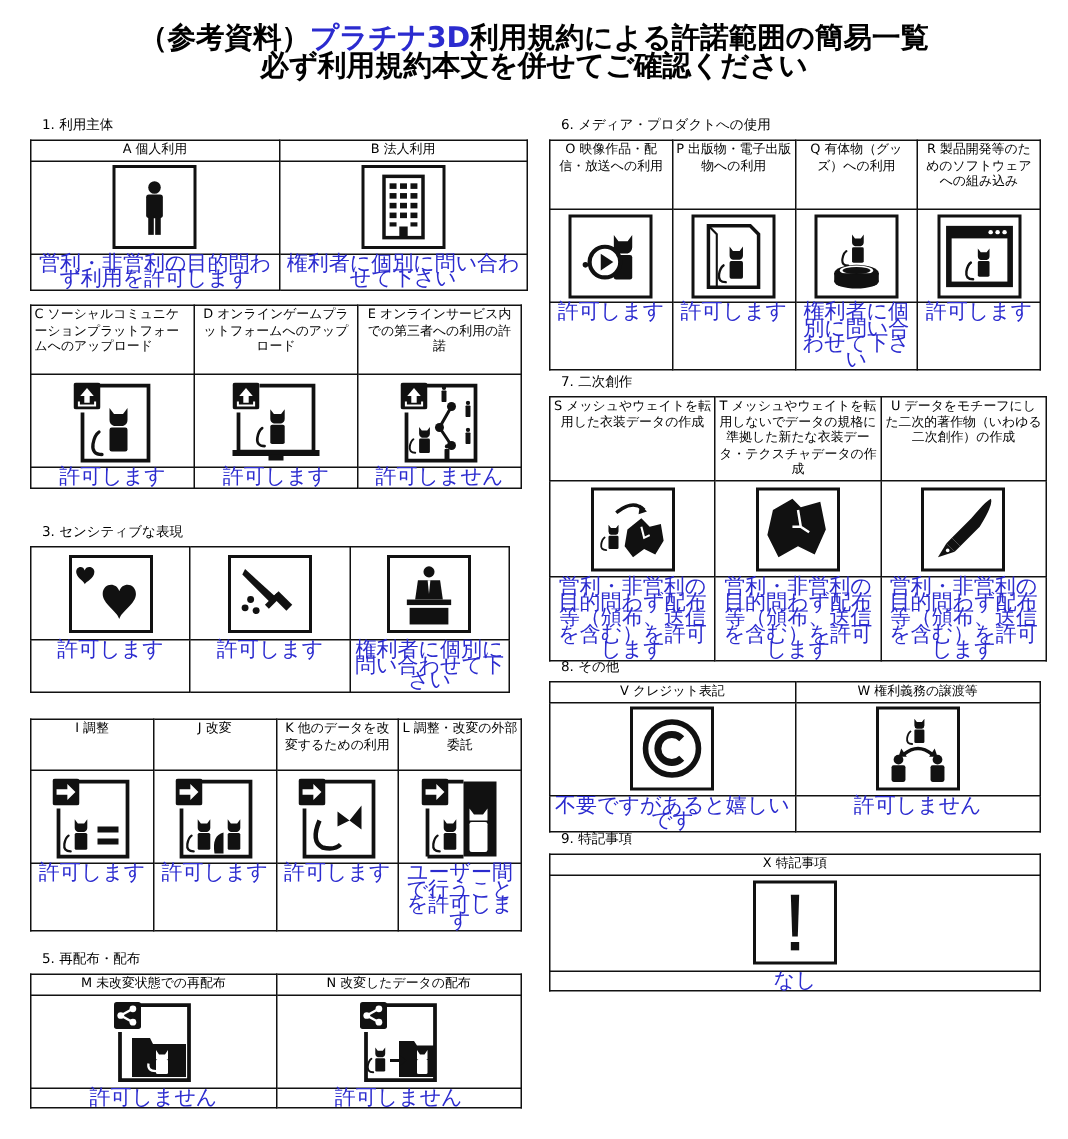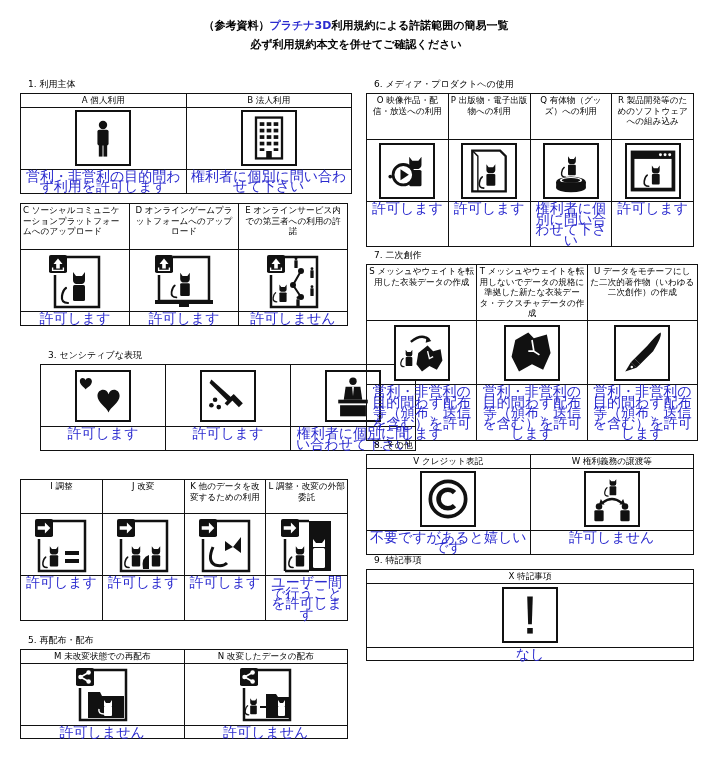--- a/index.html
+++ b/index.html
@@ -2,21 +2,21 @@
 <html><head>
 <meta charset="utf-8">
 <style>
   * { box-sizing: border-box; margin: 0; padding: 0; }
   body {
     width: 712px; height: 759px; background: #ffffff; position: relative;
     font-family: "DejaVu Sans", sans-serif; color: #000; overflow: hidden;
   }
   .title {
     position: absolute; left: 0; top: 16px; width: 712px; text-align: center;
-    font-size: 11px; font-weight: bold; line-height: 19px;
+    font-size: 19px; font-weight: bold; line-height: 19px;
   }
   .title .accent { color: #2b2bcf; }
   .section { position: absolute; }
   .sec-title { font-size: 9px; height: 13px; line-height: 13px; padding-left: 8px; margin-bottom: 2px; }
   table { border-collapse: collapse; width: 100%; table-layout: fixed; }
   td { border: 1.6px solid #111; vertical-align: top; text-align: center; }
   td.head { font-size: 8.6px; line-height: 10.5px; padding: 1px 2px; }
   td.icon { vertical-align: middle; padding: 0; }
   td.status { color: #2b2bcf; font-size: 14px; line-height: 10.5px; padding: 1px 2px; }
   .icon-box {
@@ -156,21 +156,21 @@
     </tr>
     <tr>
       <td class="status">許可します</td>
       <td class="status">許可します</td>
       <td class="status">許可しません</td>
     </tr>
   </tbody>
     </table>
 </div>
 
-<div class="section" style="left:20px; top:349px; width:376px;margin-left:20px;">
+<div class="section" style="left:20px; top:349px; width:320px;">
   <div class="sec-title">3. センシティブな表現</div>
   <table>
     <tbody>
     <tr style="height:62px;">
       <td class="icon"><span class="icon-box" style="width:56px;height:52px;">
         <svg viewBox="0 0 56 52">
                 <path d="M16 10 C16 6 10 5 9 9 C8 5 2 6 3 11 C4 15 9 17 9 19 C10 17 16 15 16 10Z" fill="#111"></path>
                 <path d="M46 26 C46 18 36 17 34 24 C32 17 22 18 22 26 C22 33 32 38 34 44 C36 38 46 33 46 26Z" fill="#111"></path>
               </svg></span></td>
       <td class="icon"><span class="icon-box" style="width:56px;height:52px;">

